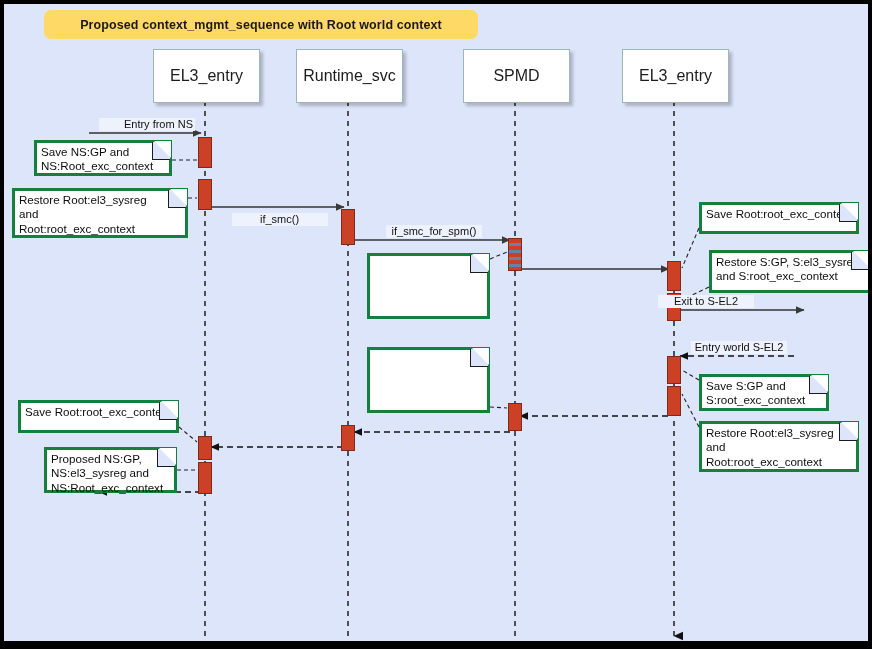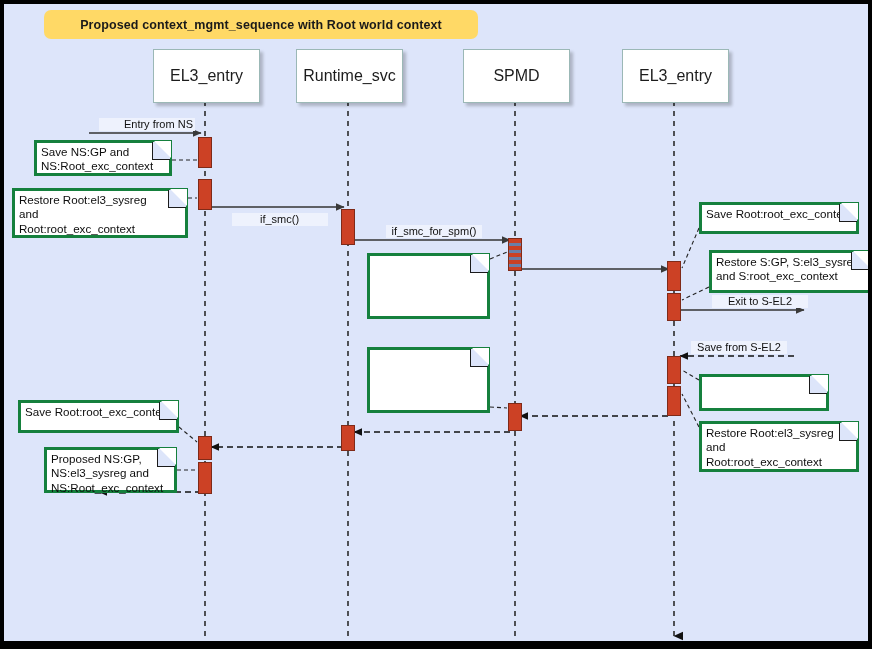--- a/index.html
+++ b/index.html
@@ -130,31 +130,32 @@
         <div class="note" style="left: 30px; top: 136px; width: 138px; height: 36px;"><div>Save NS:GP and
 NS:Root_exc_context</div><div class="fold"><div class="foldline"></div></div></div>
         <div class="note" style="left: 8px; top: 184px; width: 176px; height: 50px;"><div>Restore Root:el3_sysreg
 and
 Root:root_exc_context</div><div class="fold"><div class="foldline"></div></div></div>
         <div class="note" style="left: 363px; top: 249px; width: 123px; height: 66px;"><div class="fold"><div class="foldline"></div></div></div>
         <div class="note" style="left: 695px; top: 198px; width: 160px; height: 32px;"><div>Save Root:root_exc_context</div><div class="fold"><div class="foldline"></div></div></div>
         <div class="note" style="left: 705px; top: 246px; width: 162px; height: 43px;"><div>Restore S:GP, S:el3_sysreg
 and S:root_exc_context</div><div class="fold"><div class="foldline"></div></div></div>
         <div class="note" style="left: 363px; top: 343px; width: 123px; height: 66px;"><div class="fold"><div class="foldline"></div></div></div>
-        <div class="note" style="left: 695px; top: 370px; width: 130px; height: 37px;"><div class="fold"><div class="foldline"></div></div></div>
+        <div class="note" style="left: 695px; top: 370px; width: 130px; height: 37px;"><div>Save S:GP and
+S:root_exc_context</div><div class="fold"><div class="foldline"></div></div></div>
         <div class="note" style="left: 695px; top: 417px; width: 160px; height: 51px;"><div>Restore Root:el3_sysreg
 and
 Root:root_exc_context</div><div class="fold"><div class="foldline"></div></div></div>
         <div class="note" style="left: 14px; top: 396px; width: 161px; height: 33px;"><div>Save Root:root_exc_context</div><div class="fold"><div class="foldline"></div></div></div>
         <div class="note" style="left: 40px; top: 443px; width: 133px; height: 46px;"><div>Proposed NS:GP,
 NS:el3_sysreg and
 NS:Root_exc_context</div><div class="fold"><div class="foldline"></div></div></div>
       </div>
     <div id="labels-group">
         <div class="msg-label" style="left: 95px; top: 114px; width: 92px; text-align: right;">Entry from NS</div>
         <div class="msg-label" style="left: 227.5px; top: 188px; width: 92px; text-align: center; margin-top: 21px;">if_smc()</div>
         <div class="msg-label" style="left: 382px; top: 221px; width: 92px; text-align: center;">if_smc_for_spm()</div>
-        <div class="msg-label" style="left: 708px; top: 291px; width: 92px; text-align: center;">Exit to S-EL2</div>
-        <div class="msg-label" style="left: 687px; top: 337px; width: 92px; text-align: center;">Save from S-EL2</div>
+        <div class="msg-label" style="left: 654px; top: 291px; width: 92px; text-align: center;">Exit to S-EL2</div>
+        <div class="msg-label" style="left: 687px; top: 337px; width: 92px; text-align: center;">Entry world S-EL2</div>
       </div>
 
   </div>
 </div>
 
 </body></html>

